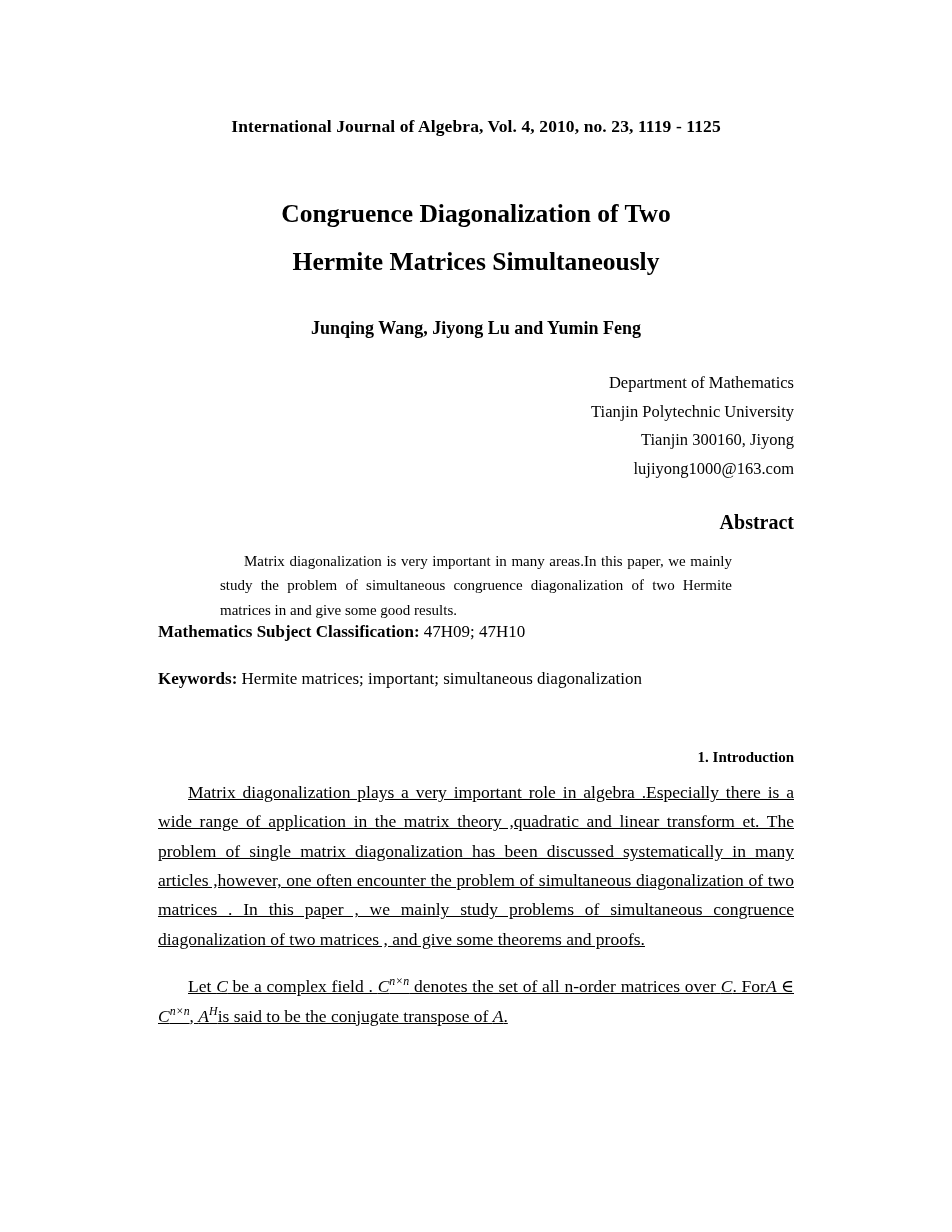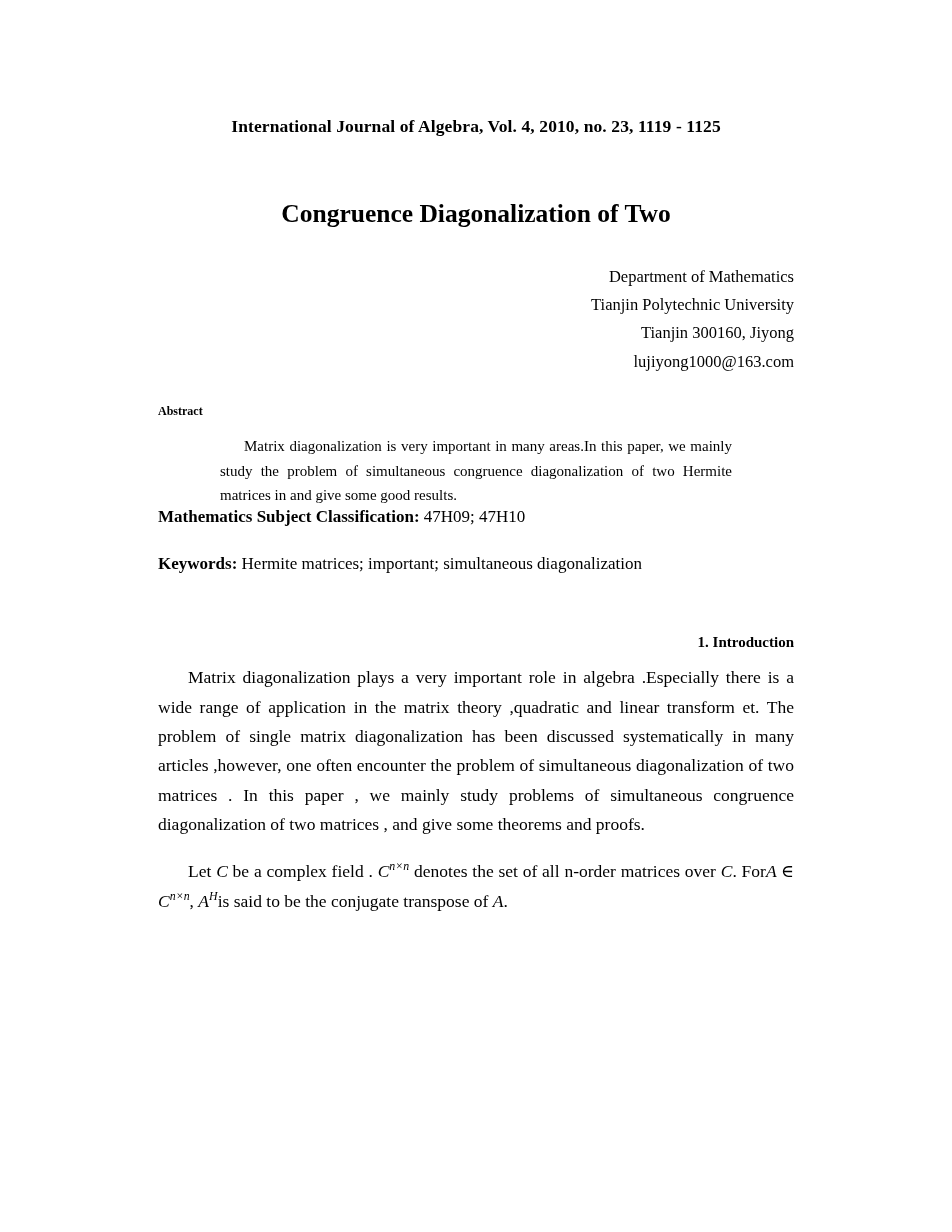--- a/index.html
+++ b/index.html
@@ -51,23 +51,23 @@
     font-size: 18px;
   }
   .affiliation {
     margin-top: 30px;
     text-align: right;
     font-size: 16.5px;
     line-height: 1.72;
   }
   .abstract-head {
     margin-top: 28px;
-    text-align: left;
+    text-align: right;
     font-weight: bold;
-    font-size: 12px;
+    font-size: 20px;
   }
   .abstract-body {
     margin: 15px auto 0 auto;
     width: 512px;
     font-size: 15px;
     line-height: 1.62;
     text-align: justify;
     text-justify: inter-word;
     text-indent: 24px;
   }
@@ -89,20 +89,21 @@
     font-weight: bold;
     text-align: right;
   }
   .para {
     margin-top: 12px;
     font-size: 17.5px;
     line-height: 1.68;
     text-align: justify;
     text-justify: inter-word;
     text-indent: 30px;
+    text-decoration: underline;
   }
   .para.tight {
     margin-top: 18px;
   }
   i.math {
     font-style: italic;
   }
   sup {
     font-size: 0.68em;
     vertical-align: super;
@@ -112,22 +113,24 @@
 </head>
 <body>
 
 <div class="page">
   <div class="content">
 
     <div class="journal-line">International Journal of Algebra, Vol. 4, 2010, no. 23, 1119 - 1125</div>
 
     <div class="title">
       <span>Congruence Diagonalization of Two</span>
+      <span class="line2">Hermite Matrices Simultaneously</span>
     </div>
 
+    <div class="authors">Junqing Wang, Jiyong Lu and Yumin Feng</div>
 
     <div class="affiliation">
       <div>Department of Mathematics</div>
       <div>Tianjin Polytechnic University</div>
       <div>Tianjin 300160, Jiyong</div>
       <div>lujiyong1000@163.com</div>
     </div>
 
     <div class="abstract-head">Abstract</div>
 

